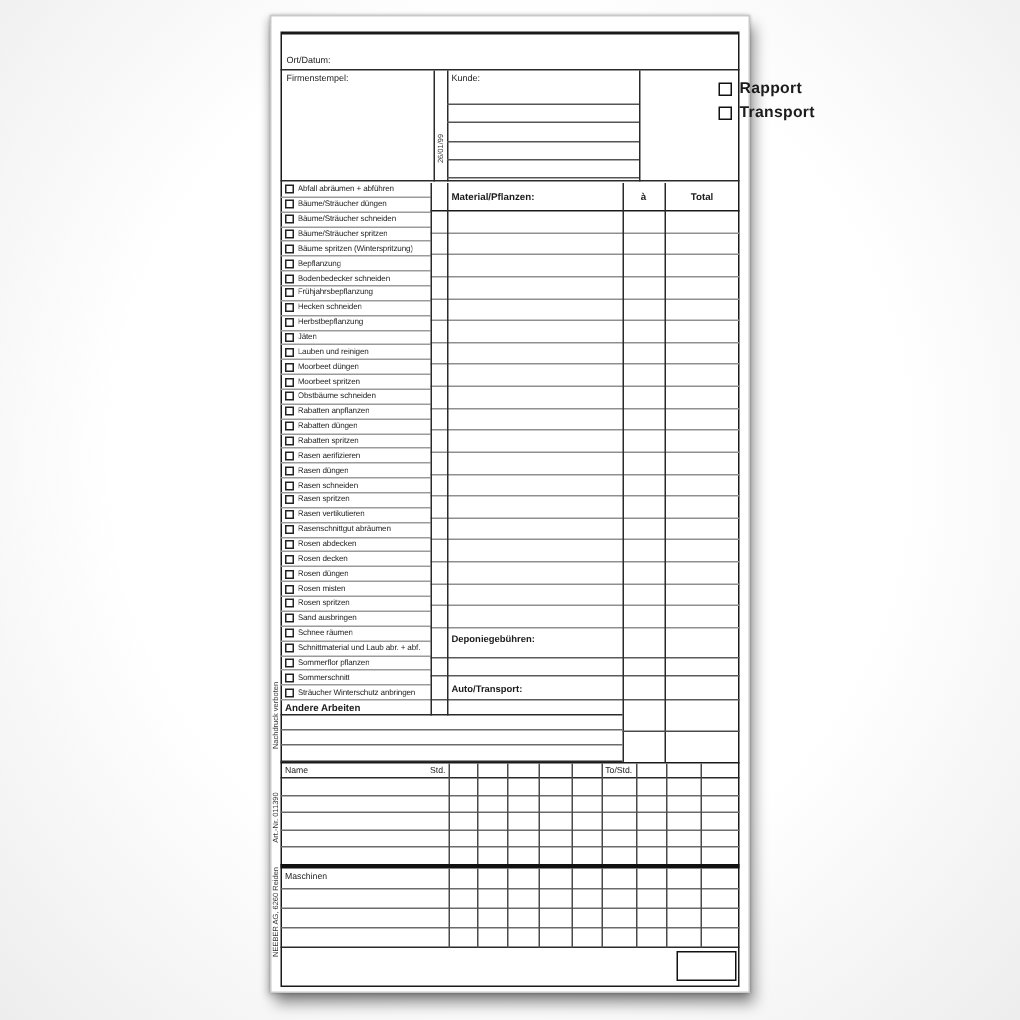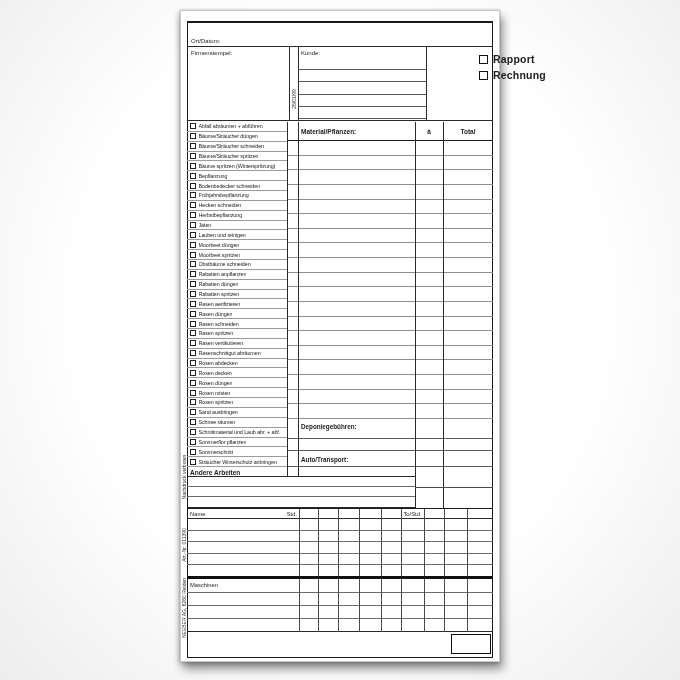--- a/index.html
+++ b/index.html
@@ -81,21 +81,21 @@
     <div class="hl" style="left:111px;width:128px;top:47px;"></div>
     <div class="hl" style="left:111px;width:128px;top:59px;"></div>
     <div class="hl" style="left:111px;width:128px;top:71px;"></div>
     <div class="side-date">26/01/99</div>
     <div class="doc-opt" style="top:6px;">
       <span class="doc-box"></span>
       <span class="doc-lbl">Rapport</span>
     </div>
     <div class="doc-opt" style="top:22px;">
       <span class="doc-box"></span>
-      <span class="doc-lbl">Rechnung</span>
+      <span class="doc-lbl">Transport</span>
     </div>
   </div>
 
   <div class="abs checklist">
     <div class="crow">
         <span class="cb"></span>
         <span class="clabel">Abfall abräumen + abführen</span>
       </div>
     <div class="crow">
         <span class="cb"></span>

